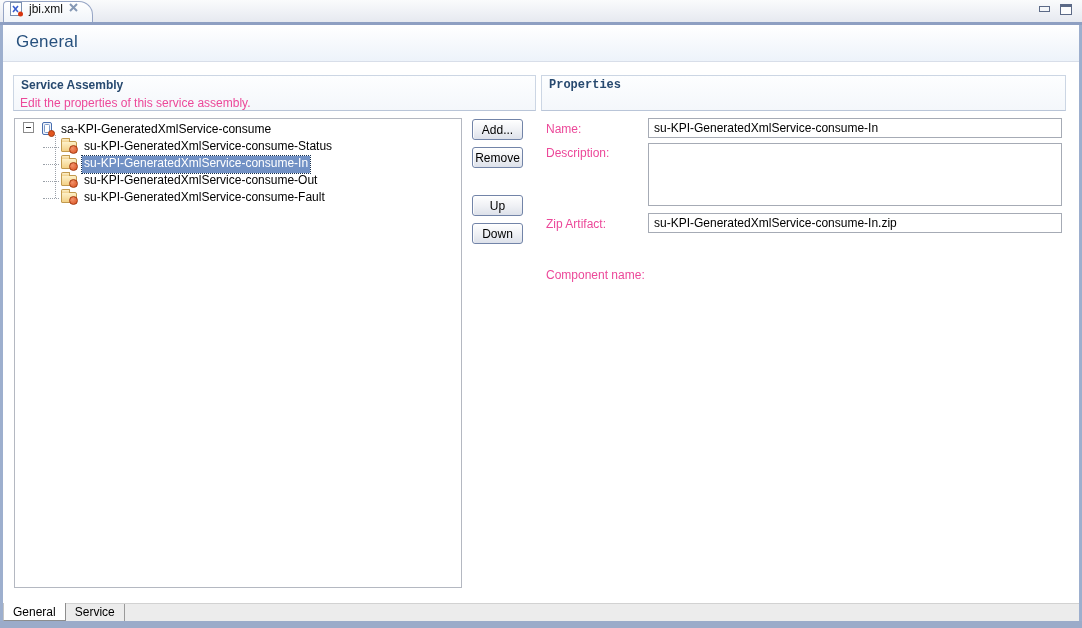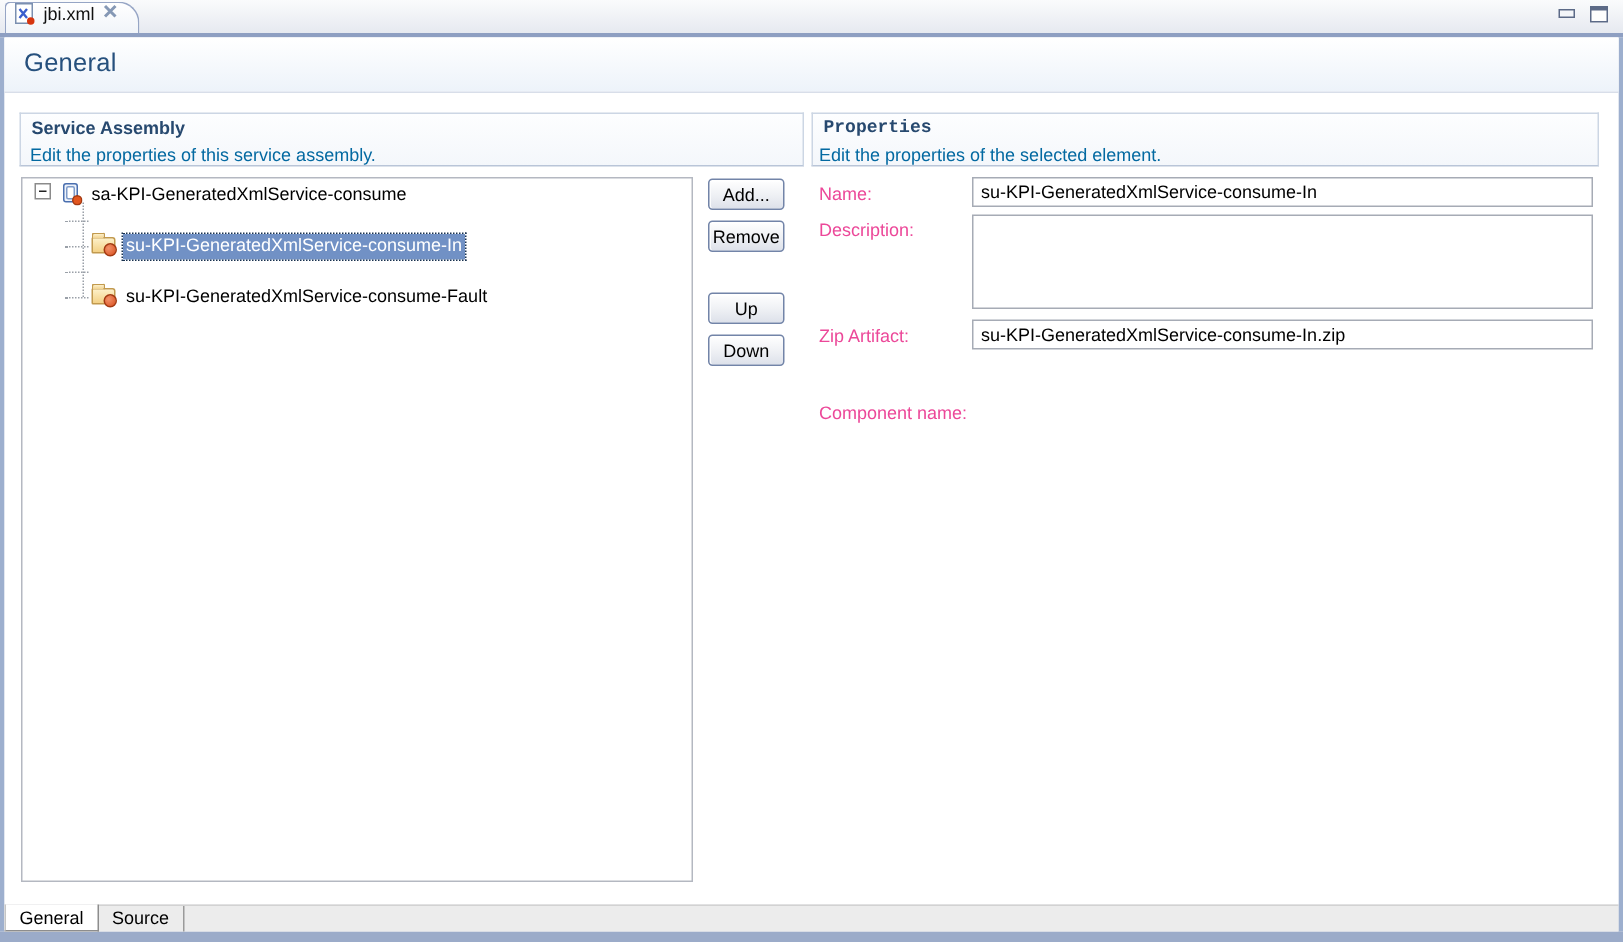--- a/index.html
+++ b/index.html
@@ -57,21 +57,21 @@
   
   .section-titlebar {
     position:absolute; height:36px;
     border:1px solid #ccd6e4; border-bottom-color:#b9c5d8;
     background:linear-gradient(#fdfeff,#f4f7fb);
     line-height:18px; padding-left:7px;
     font-weight:bold; color:#27496f;
   }
   .sa-titlebar   { left:10px;  top:50px; width:523px; }
   .prop-titlebar { left:538px; top:50px; width:525px;font-family:Liberation Mono, monospace; }
-  .section-desc  { position:absolute; color:#0369a1; }
+  .section-desc  { position:absolute; color:#ec4899; }
   .sa-desc   { left:17px;  top:71px; }
   .prop-desc { left:543px; top:71px; }
 
   
   .tree-box {
     position:absolute; left:11px; top:93px; width:448px; height:470px;
     border:1px solid #b4b8c1; background:#fff;
   }
   .tree-row { position:absolute; height:17px; display:flex; }
   .tree-row .lbl { padding:0 2px; white-space:nowrap; }
@@ -212,46 +212,53 @@
       <span class="node-icon">
         <svg width="15" height="15" viewBox="0 0 15 15">
           <rect x="2.5" y="0.5" width="9" height="12" rx="1.5" fill="#eef3fb" stroke="#4a6faf"></rect>
           <rect x="4.5" y="2.5" width="5" height="8" rx="1" fill="#ffffff" stroke="#7e9bc9"></rect>
           <circle cx="11.5" cy="11.5" r="3" fill="#e2561f" stroke="#a33a12"></circle>
         </svg>
       </span>
       <span class="lbl">sa-KPI-GeneratedXmlService-consume</span>
     </div>
 
+    <div class="tree-row row-c0">
+      <span class="folder-icon"></span>
+      <span class="lbl">su-KPI-GeneratedXmlService-consume-Status</span>
+    </div>
     <div class="tree-row row-c1">
       <span class="folder-icon"></span>
       <span class="lbl lbl-selected">su-KPI-GeneratedXmlService-consume-In</span>
+    </div>
+    <div class="tree-row row-c2">
+      <span class="folder-icon"></span>
+      <span class="lbl">su-KPI-GeneratedXmlService-consume-Out</span>
     </div>
     <div class="tree-row row-c3">
       <span class="folder-icon"></span>
       <span class="lbl">su-KPI-GeneratedXmlService-consume-Fault</span>
     </div>
   </div>
 
   <button class="xpbtn btn-add">Add...</button>
   <button class="xpbtn btn-remove">Remove</button>
   <button class="xpbtn btn-up">Up</button>
   <button class="xpbtn btn-down">Down</button>
 
   <div class="section-titlebar prop-titlebar">Properties</div>
-  <div class="section-desc prop-desc">Edit the properties of the selected element.</div>
 
   <div class="field-label lab-name">Name:</div>
   <input class="field-input inp-name" type="text" value="su-KPI-GeneratedXmlService-consume-In" style="">
 
   <div class="field-label lab-desc">Description:</div>
   <textarea class="field-textarea" style=""></textarea>
 
   <div class="field-label lab-zip">Zip Artifact:</div>
   <input class="field-input inp-zip" type="text" value="su-KPI-GeneratedXmlService-consume-In.zip" style="">
 
   <div class="field-label lab-comp">Component name:</div>
 </div>
 
 <div class="bottom-tabrow">
   <div class="btab btab-active">General</div>
-  <div class="btab">Source</div>
+  <div class="btab">Service</div>
 </div>
 
 </body></html>

